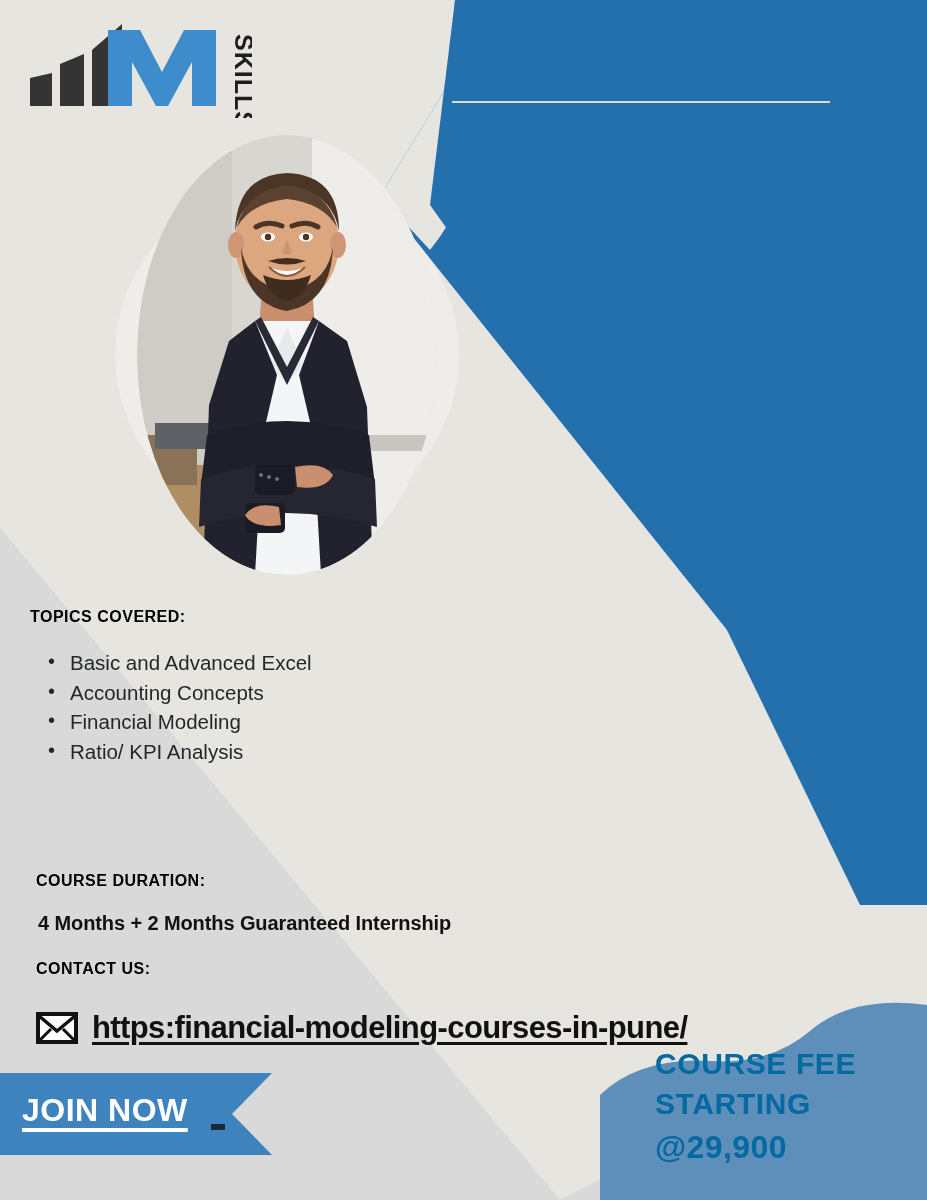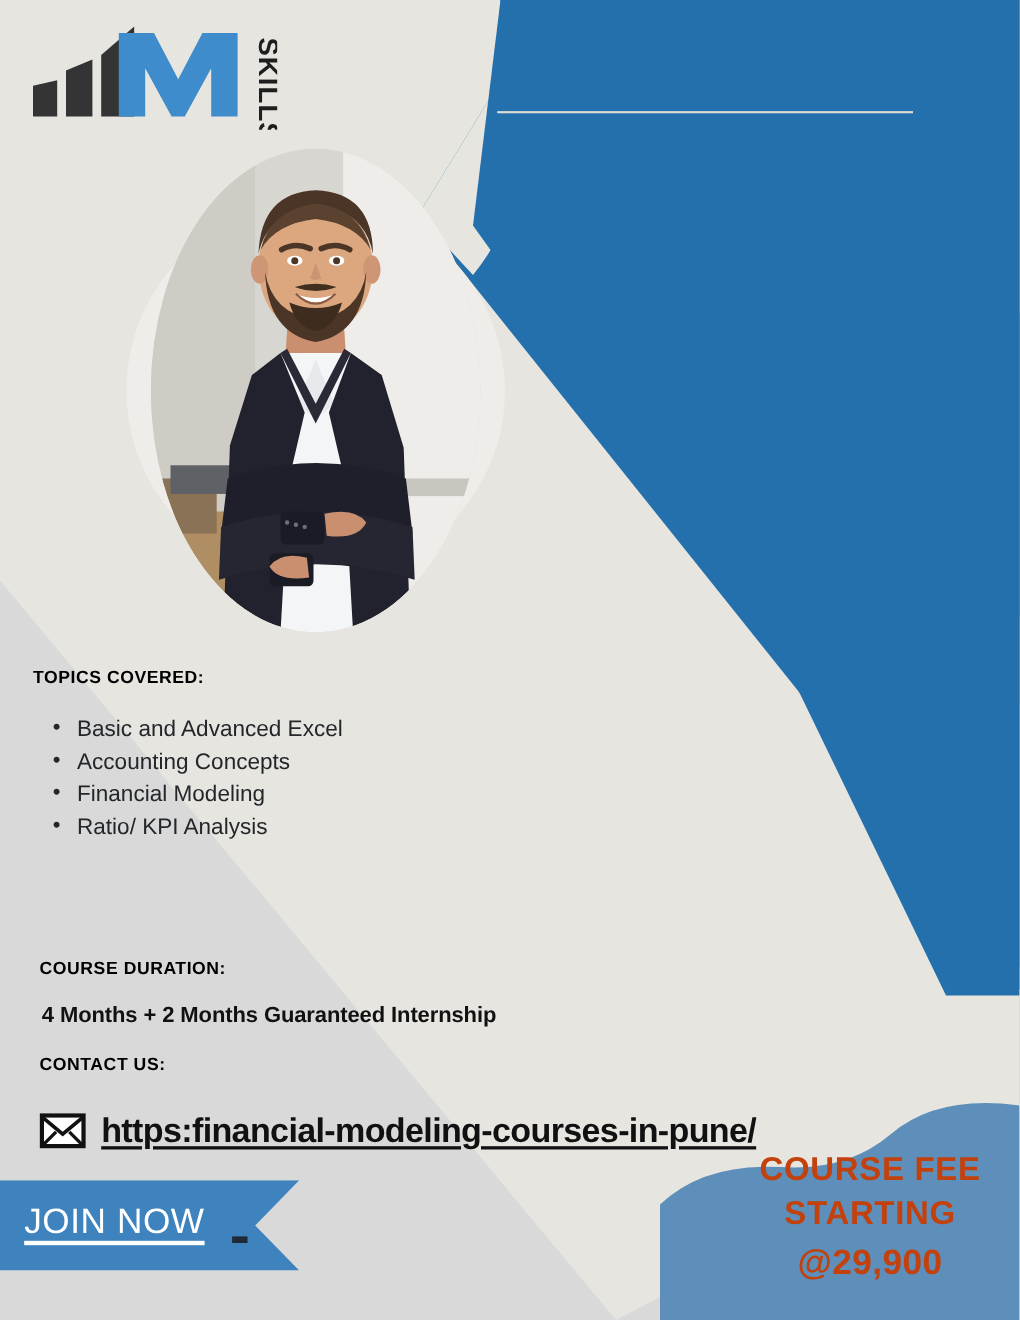--- a/index.html
+++ b/index.html
@@ -102,36 +102,36 @@
     letter-spacing:-0.6px; white-space:nowrap;
   }
 
   
   #join-ribbon {
     position:absolute; left:0; top:1073px;
     width:272px; height:82px; z-index:28;
   }
   #join-label {
     position:absolute; left:22px; top:1092px;
-    font-size:32px; font-weight:normal; color:#FFFFFF;
+    font-size:32px; font-weight:bold; color:#FFFFFF;
     letter-spacing:0.5px; z-index:29;
     text-decoration:underline; text-underline-offset:7px;
     text-decoration-thickness:4px;
   }
   #join-caret {
     position:absolute; left:211px; top:1124px;
     width:14px; height:6px; background:#1E2A36; z-index:29;
   }
 
   
   #fee-blob { position:absolute; left:600px; top:975px; z-index:26; }
   #fee-text {
     position:absolute; left:655px; top:1044px;
     width:272px; z-index:27;
-    color:#c2410c; font-weight:bold; text-align:center;
+    color:#0369a1; font-weight:bold; text-align:left;
   }
   #fee-l1, #fee-l2 { font-size:30px; letter-spacing:0.6px; line-height:40px; }
   #fee-l3 { font-size:32px; letter-spacing:0.4px; line-height:46px; }
 </style>
 </head>
 <body>
 
 <div id="poster">
 
   <svg class="bg-layer" viewBox="0 0 927 1200" preserveAspectRatio="none">

